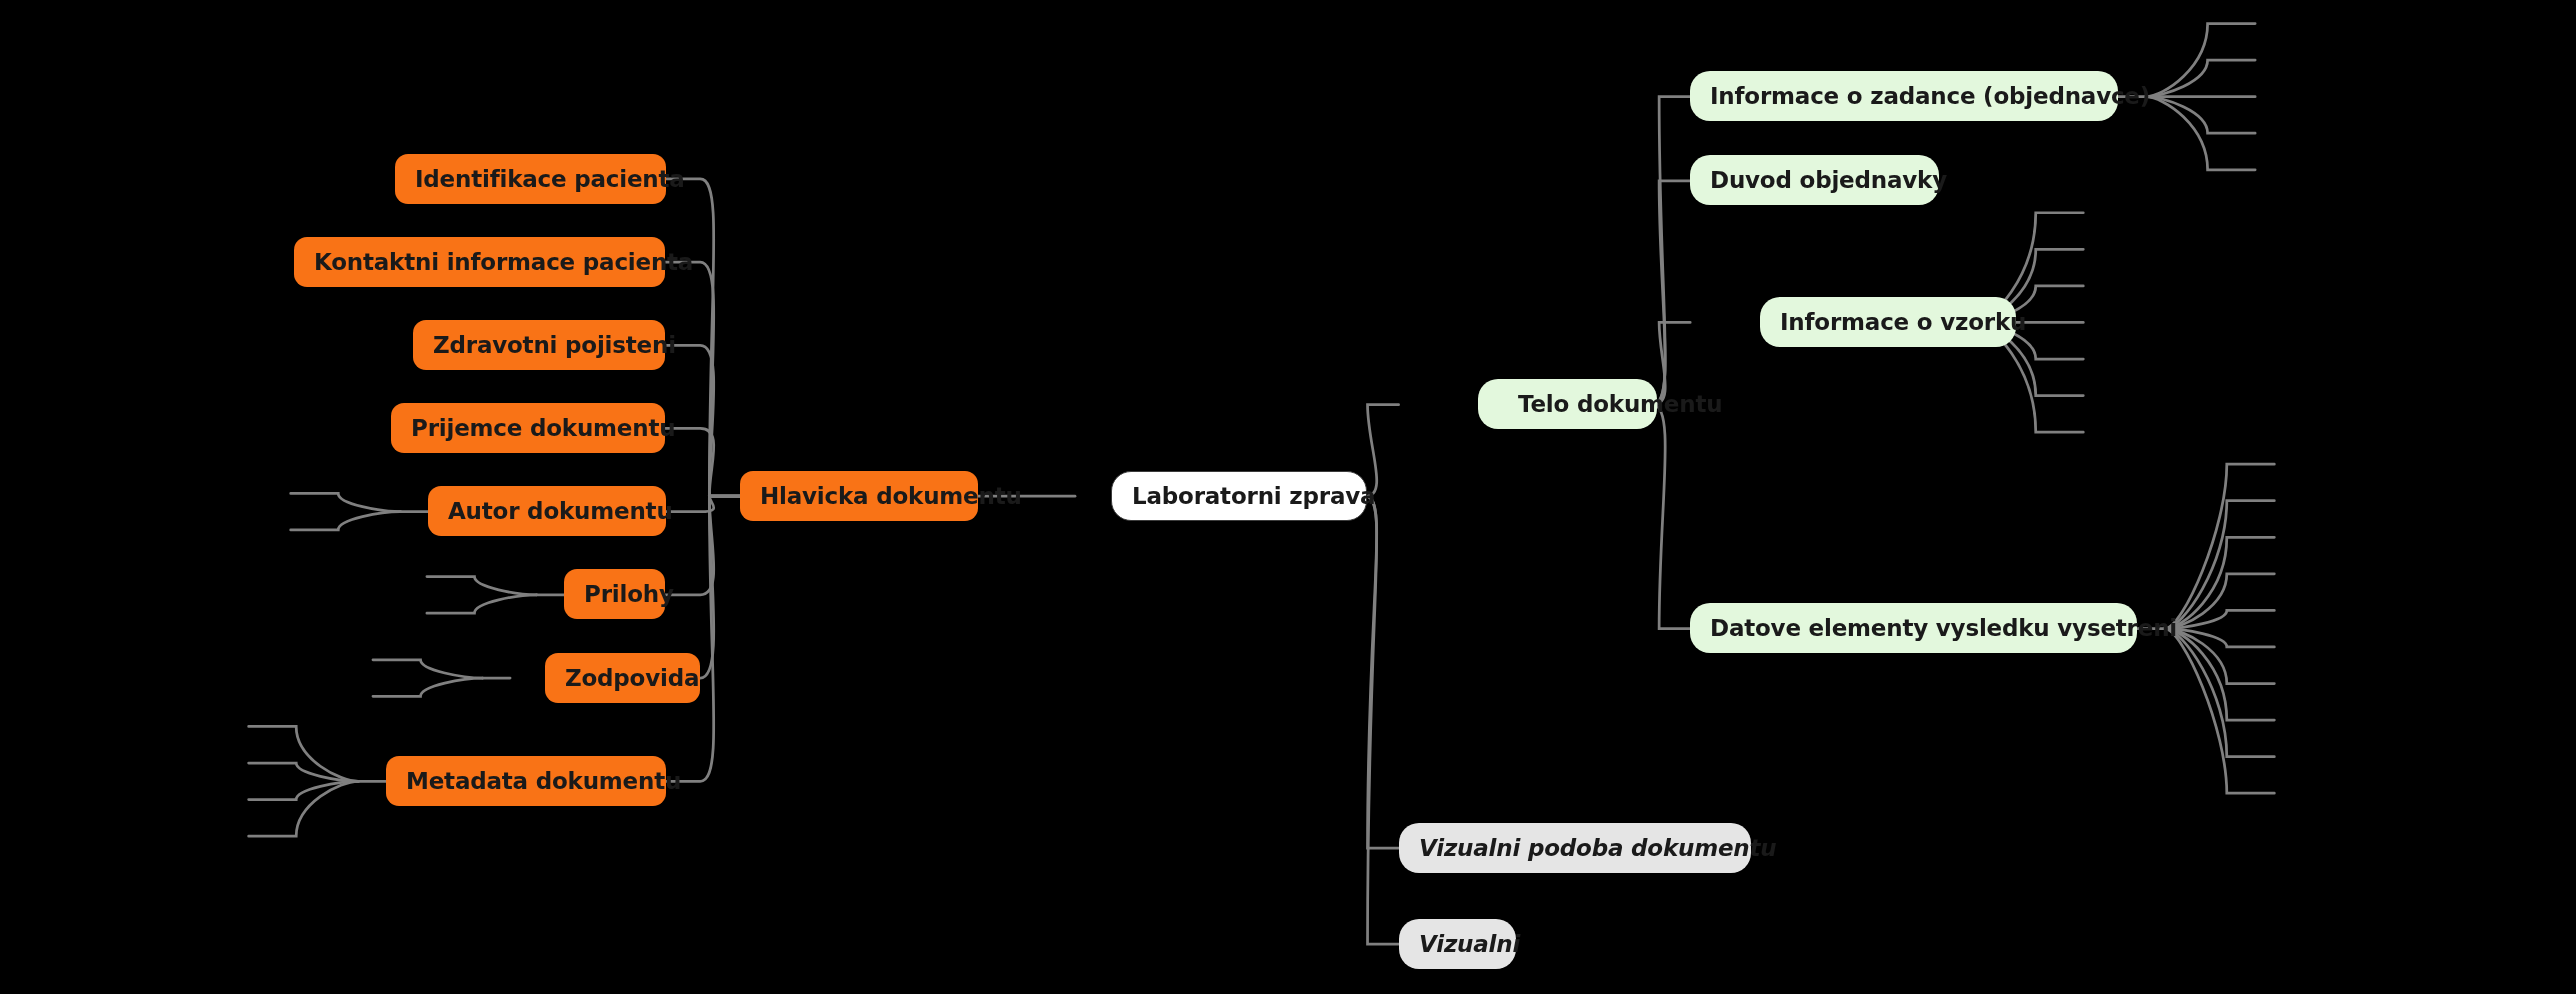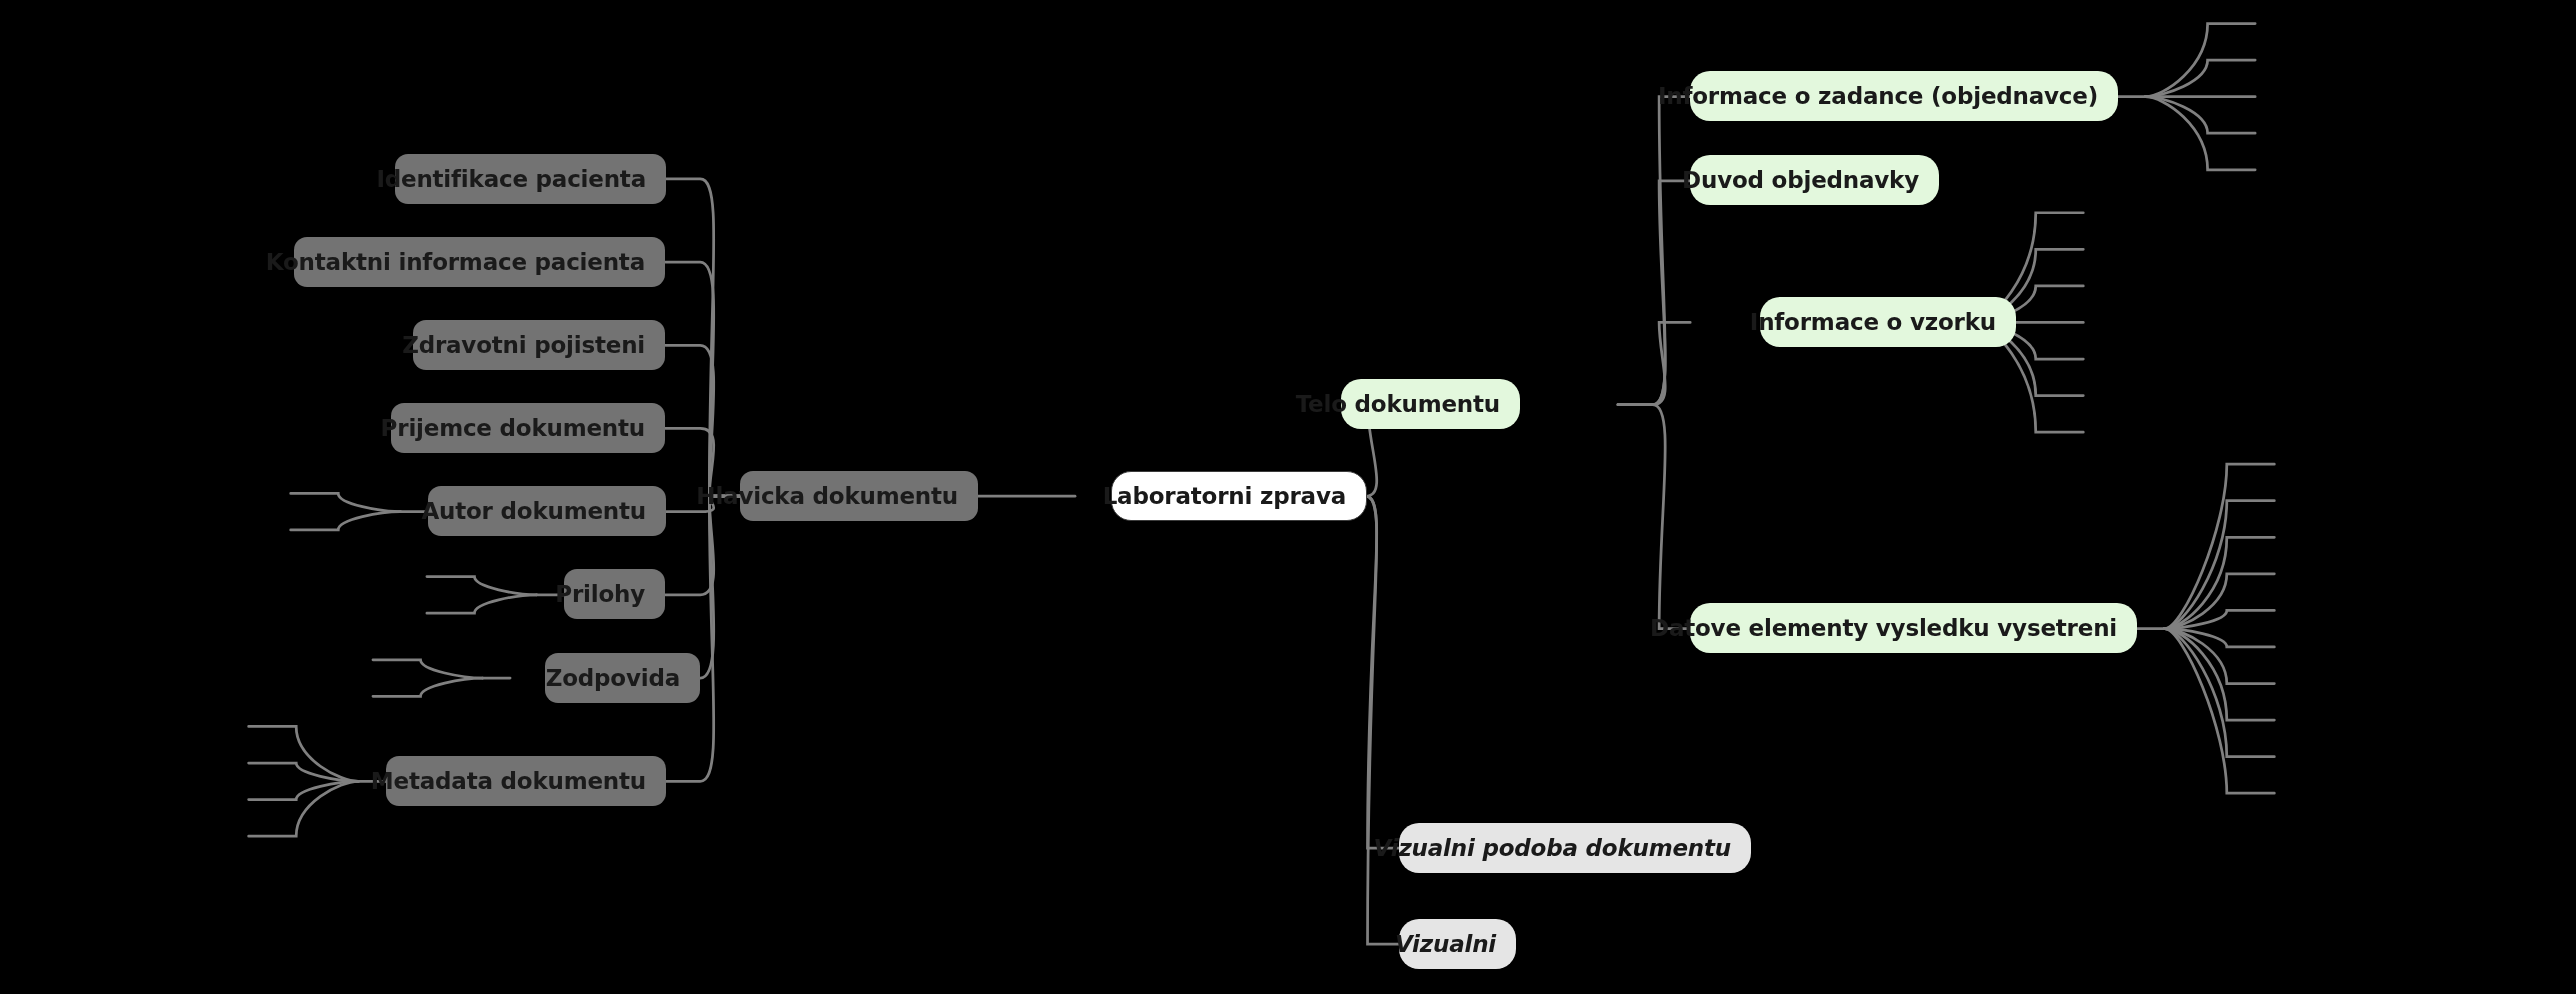--- a/index.html
+++ b/index.html
@@ -21,30 +21,30 @@
     top: 0;
     width: 2576px;
     height: 995px;
     pointer-events: none;
   }
   .node {
     position: absolute;
     box-sizing: border-box;
     display: flex;
     align-items: center;
-    justify-content: flex-end;
+    justify-content: flex-start;
     border-radius: 20px;
     font-weight: bold;
     color: #1a1a1a;
     letter-spacing: -0.2px;
     white-space: nowrap;
     padding: 0 20px;
     line-height: 1;
   }
-  .node.blue   { background: #737373; border-radius: 13px; }
+  .node.blue   { background: #f97316; border-radius: 13px; }
   .node.green  { background: #e3f8dd; }
   .node.cream  { background: #e5e5e5; font-style: italic; }
   .node.root   { background: #ffffff; border: 1.8px solid #3c3c3c; }
 </style>
 </head>
 <body>
 
 <div id="canvas">
   <svg id="edges" viewBox="0 0 2818 1088" xmlns="http://www.w3.org/2000/svg">
       <path d="M 1070 542.5 L 1108 542.5 C 1134 542.5 1142 542.5 1142 542.5 L 1176 542.5" fill="none" stroke="#808080" stroke-width="3" stroke-linecap="round"></path>
@@ -102,21 +102,21 @@
       <path d="M 2368 687.5 C 2388 687.5 2436 727.5 2436 787.5 L 2488 787.5" fill="none" stroke="#808080" stroke-width="3" stroke-linecap="round"></path>
       <path d="M 2368 687.5 C 2388 687.5 2436 757.5 2436 827.5 L 2488 827.5" fill="none" stroke="#808080" stroke-width="3" stroke-linecap="round"></path>
       <path d="M 2368 687.5 C 2388 687.5 2436 797.5 2436 867.5 L 2488 867.5" fill="none" stroke="#808080" stroke-width="3" stroke-linecap="round"></path>
     </svg>
 <div class="node root" style="left: 1075px; top: 471px; width: 256px; height: 50px; font-size: 23px; margin-left: 36px;">
       <span>Laboratorni zprava</span>
     </div>
     <div class="node blue" style="left: 740px; top: 471px; width: 238px; height: 50px; font-size: 23px;">
       <span>Hlavicka dokumentu</span>
     </div>
-    <div class="node green" style="left: 1341px; top: 379px; width: 179px; height: 50px; font-size: 23px; padding-left: 40px;">
+    <div class="node green" style="left: 1478px; top: 379px; width: 179px; height: 50px; font-size: 23px; padding-left: 40px;">
       <span>Telo dokumentu</span>
     </div>
     <div class="node cream" style="left: 1399px; top: 823px; width: 352px; height: 50px; font-size: 23px;">
       <span>Vizualni podoba dokumentu</span>
     </div>
     <div class="node cream" style="left: 1399px; top: 919px; width: 117px; height: 50px; font-size: 23px;">
       <span>Vizualni</span>
     </div>
     <div class="node blue" style="left: 395px; top: 154px; width: 271px; height: 50px; font-size: 23px;">
       <span>Identifikace pacienta</span>

